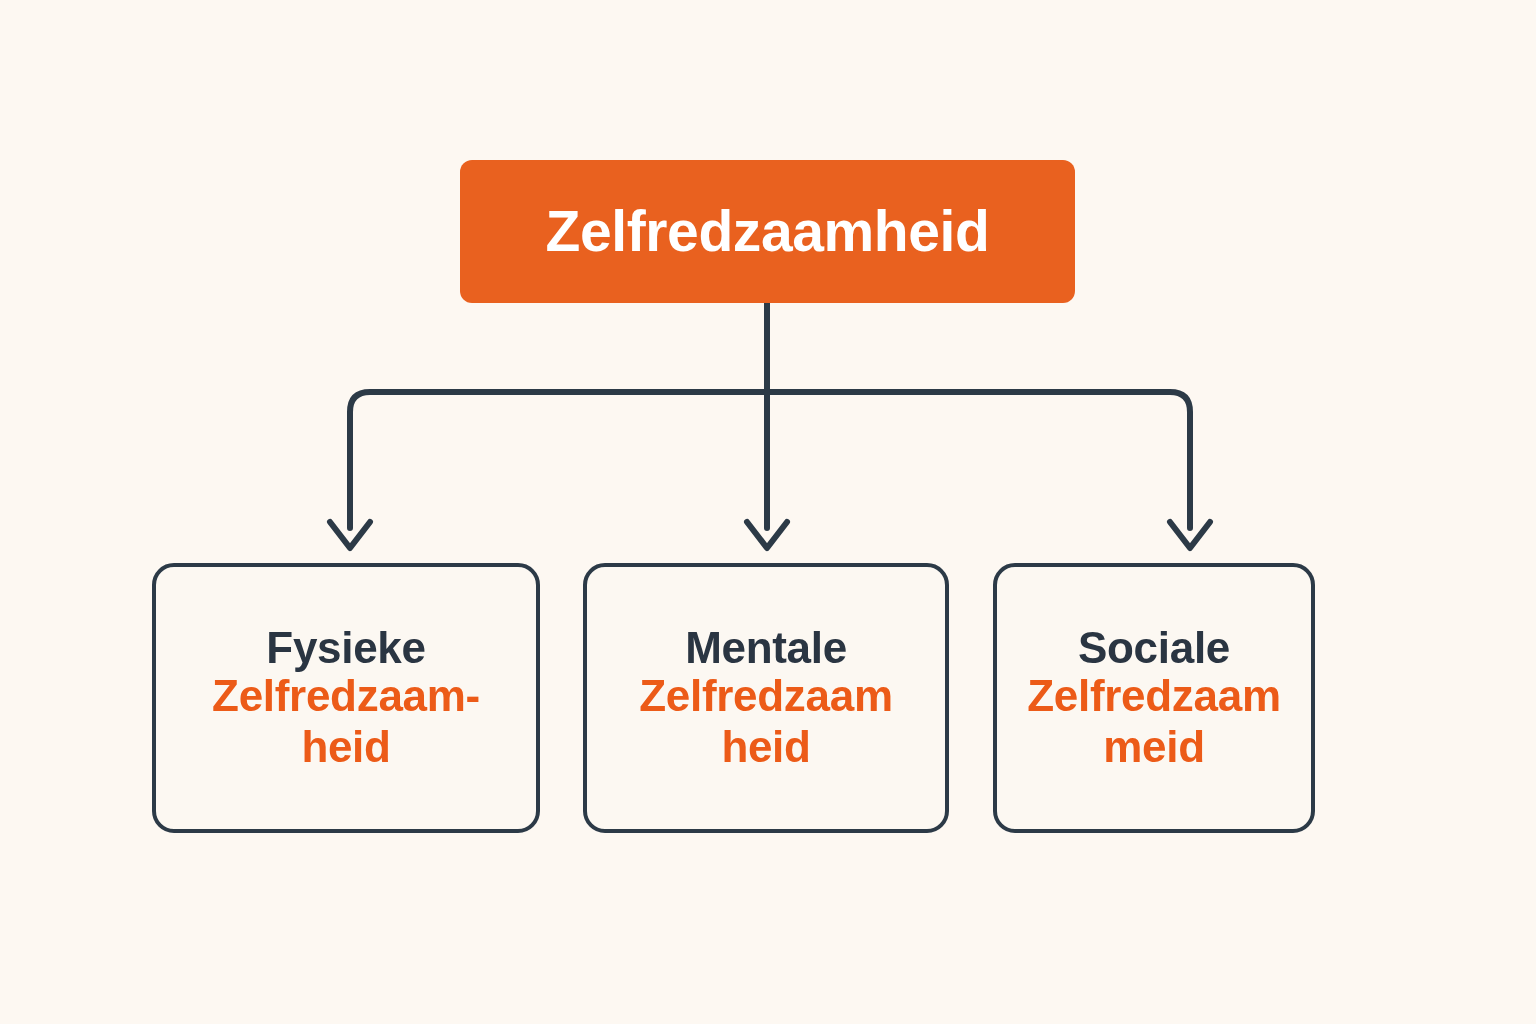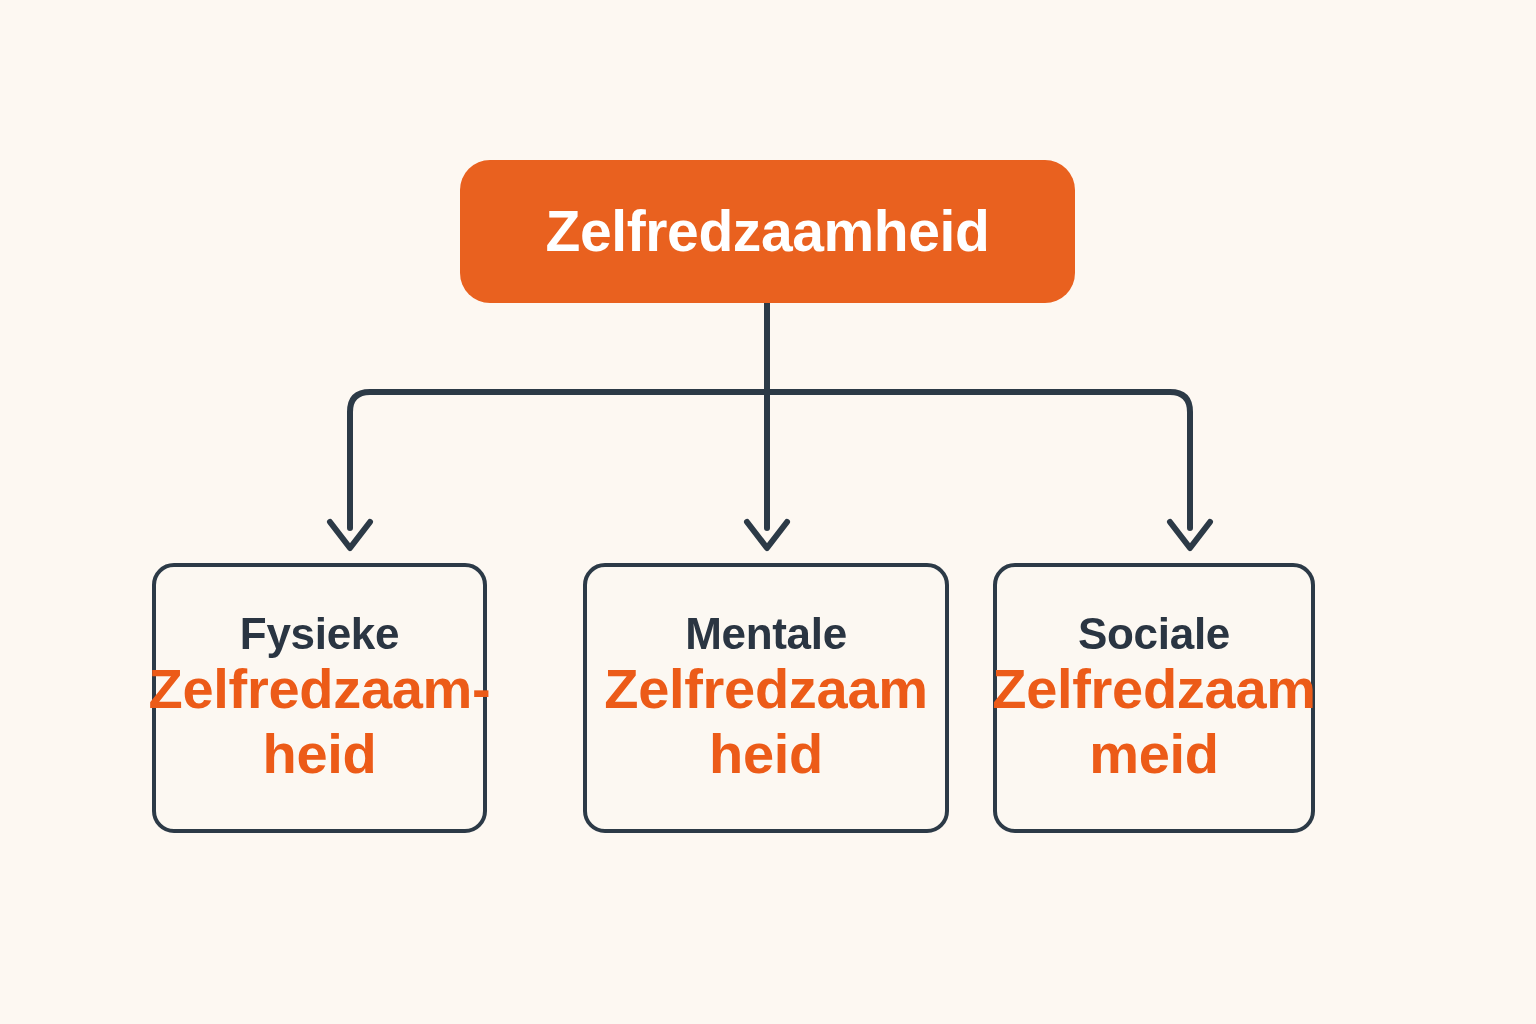--- a/index.html
+++ b/index.html
@@ -30,21 +30,21 @@
   }
 
   
   #root-node {
     position: absolute;
     left: 460px;
     top: 160px;
     width: 615px;
     height: 143px;
     background: #E9611F;
-    border-radius: 30px;
+    border-radius: 12px;
     display: flex;
     align-items: center;
     justify-content: center;
     box-sizing: border-box;
   }
   #root-node .root-label {
     color: #FFFFFF;
     font-size: 57px;
     font-weight: 700;
     letter-spacing: -0.4px;
@@ -60,35 +60,35 @@
     background: #FCF8F2;
     border: 4px solid #2C3A47;
     border-radius: 22px;
     box-sizing: border-box;
     display: flex;
     flex-direction: column;
     align-items: center;
     justify-content: center;
     padding: 0 14px;
   }
-  #child-node-1 { left: 152px; width: 335px; }
+  #child-node-1 { left: 152px; width: 388px; }
   #child-node-2 { left: 583px; width: 366px; }
   #child-node-3 { left: 993px; width: 322px; }
 
   .child-title {
     color: #2A3542;
     font-size: 44px;
     font-weight: 700;
     line-height: 1.08;
     text-align: center;
     letter-spacing: -0.3px;
   }
   .child-subtitle {
     color: #EC5B18;
-    font-size: 56px;
+    font-size: 44px;
     font-weight: 700;
     line-height: 1.15;
     text-align: center;
     letter-spacing: -0.3px;
     white-space: pre-line;
   }
 </style>
 </head>
 <body>
 

